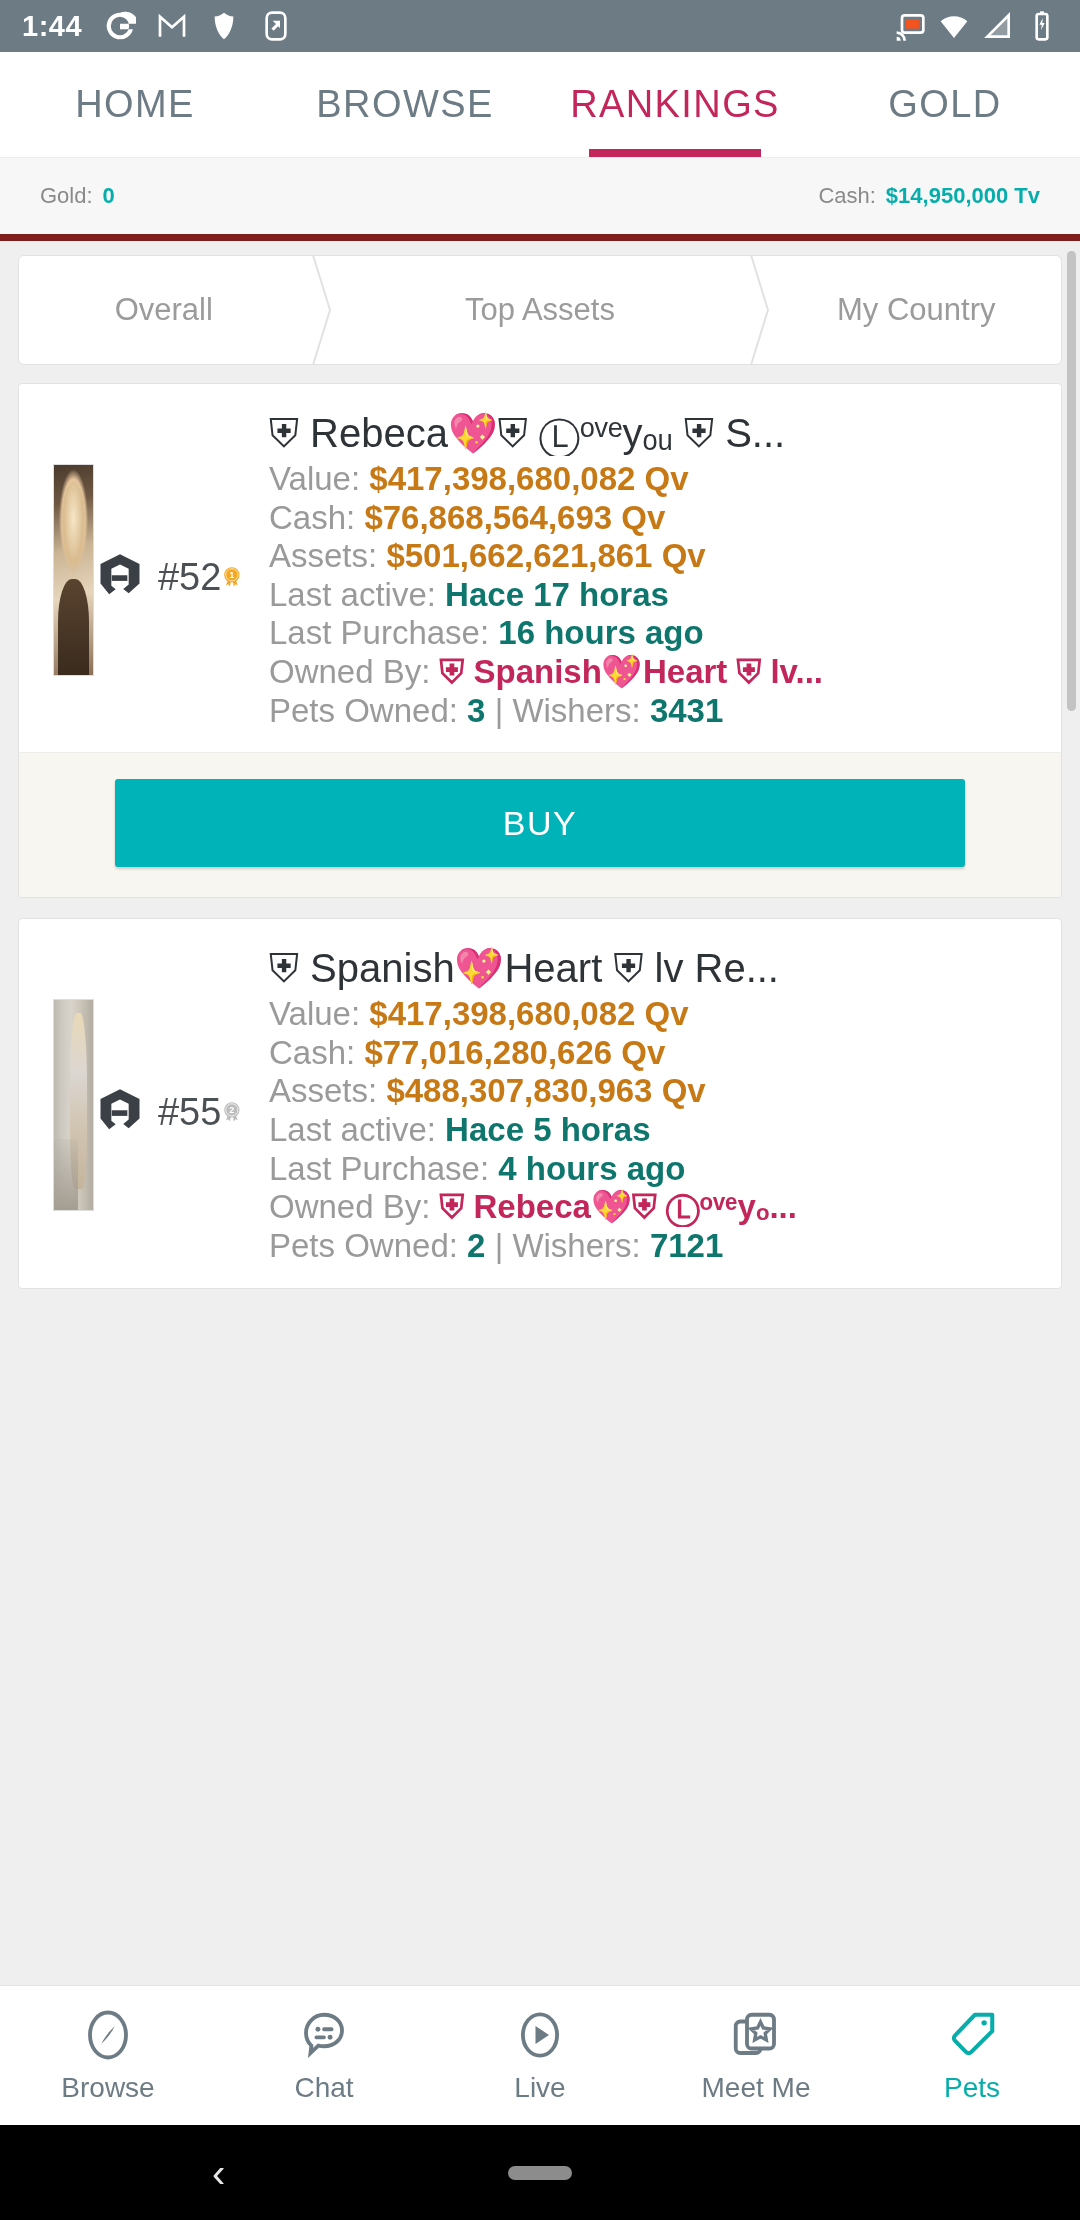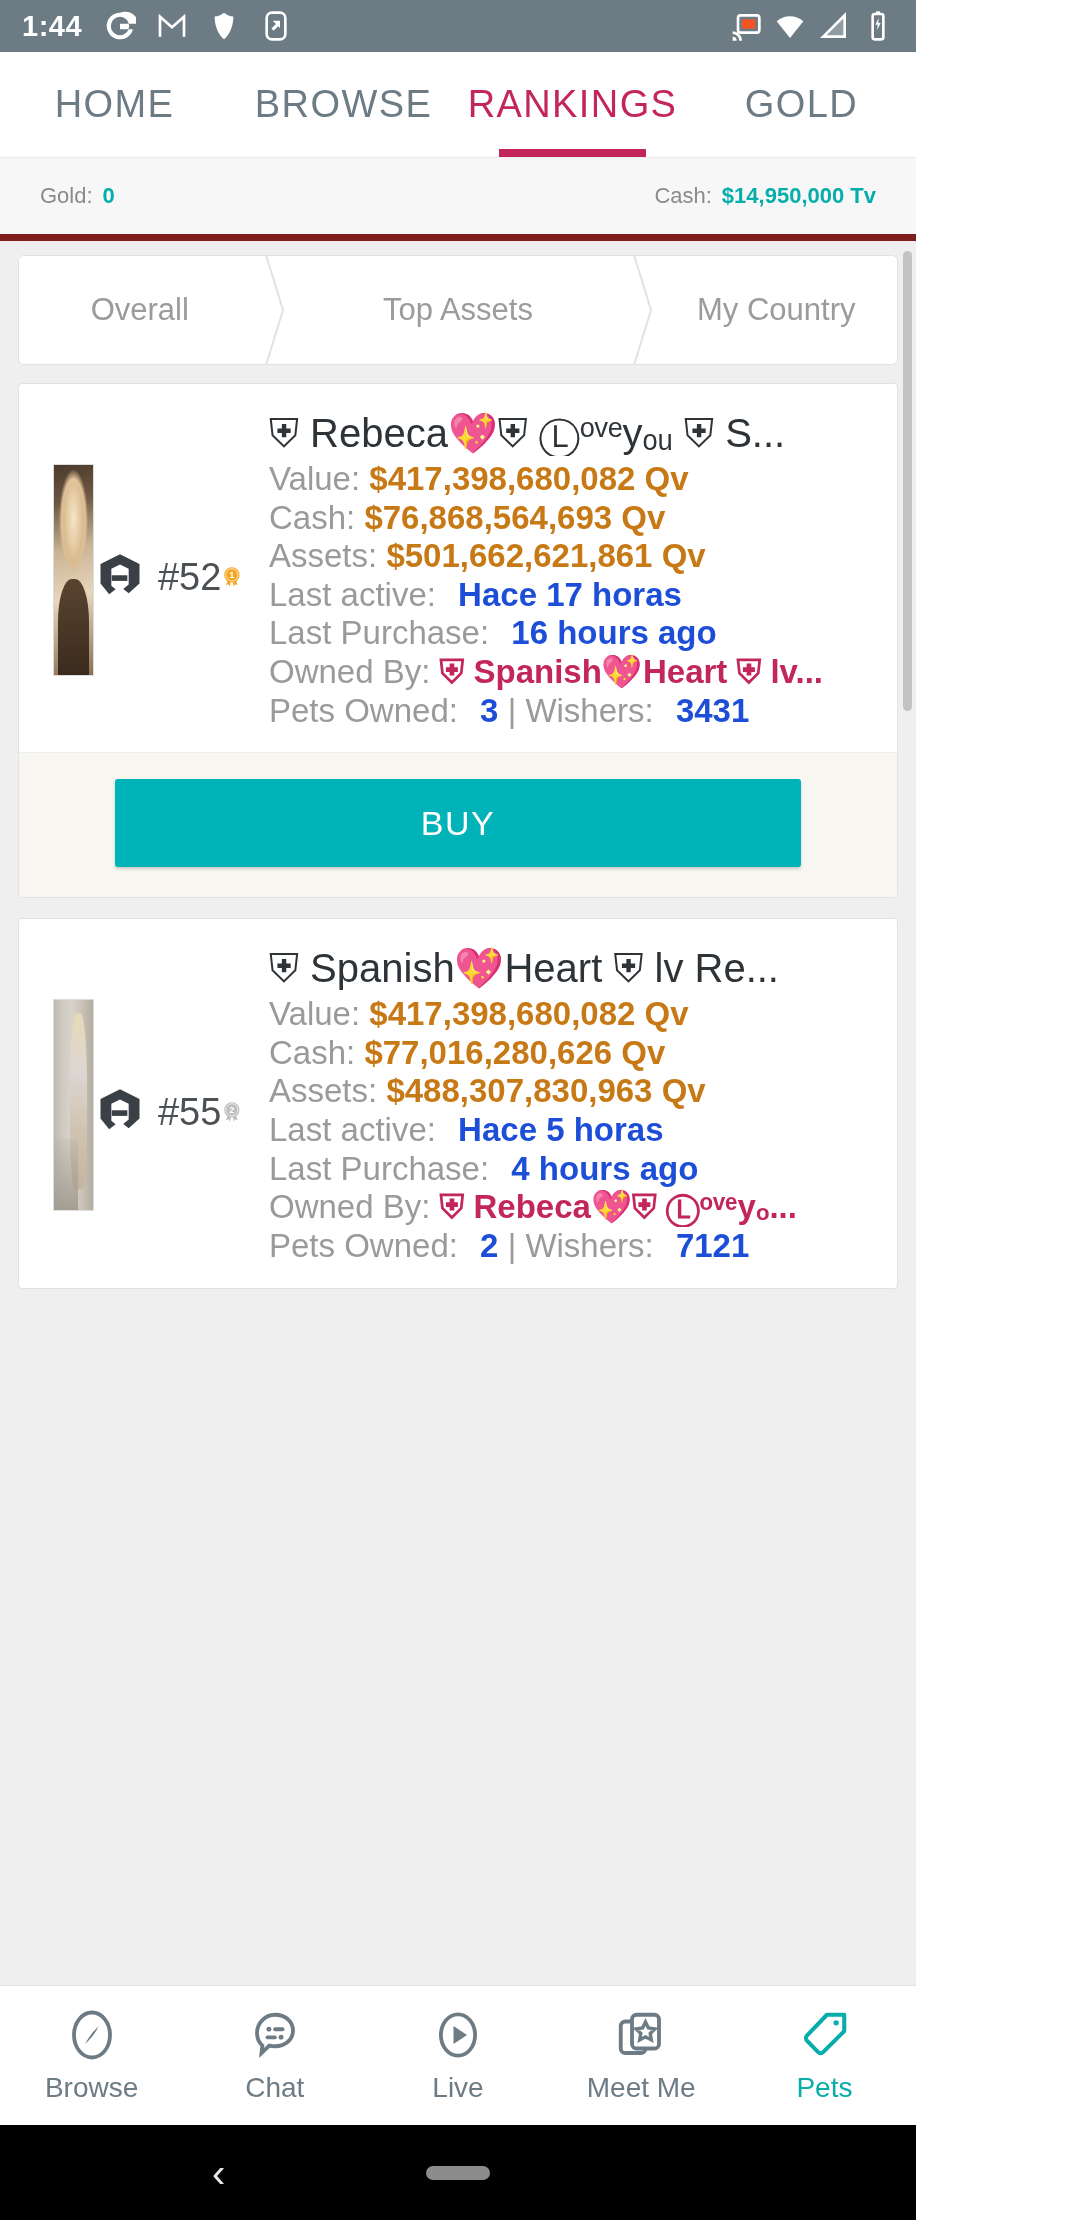--- a/index.html
+++ b/index.html
@@ -2,21 +2,21 @@
 <html><head>
 <meta charset="utf-8">
 <style>
   * { box-sizing: border-box; margin: 0; padding: 0; }
   html, body {
     width: 1080px; height: 2220px;
     font-family: "Liberation Sans", sans-serif;
     background: #ffffff;
     overflow: hidden;
   }
-  .phone { width: 916px; height: 2220px; display: flex; flex-direction: column; position: relative; background:#fff; }
+  .phone { width: 1080px; height: 2220px; display: flex; flex-direction: column; position: relative; background:#fff; }
 
   
   .statusbar {
     height: 52px; background: #6d7b85; color: #fff;
     display: flex; align-items: center; padding: 0 22px;
     flex: 0 0 52px;
   }
   .sb-time { font-size: 29px; font-weight: 600; letter-spacing: .5px; margin-right: 22px; }
   .sb-icons-left { display: flex; align-items: center; gap: 20px; }
   .sb-icons-right { margin-left: auto; display: flex; align-items: center; gap: 12px; }
@@ -127,21 +127,21 @@
   .rank-num { font-size: 38px; color: #4b5055; }
   .medal { margin-top: 16px; width: 96px; height: 108px; }
 
   .card-right { flex: 1; padding-left: 26px; min-width: 0; }
   .uname {
     font-size: 40px; color: #2e3338; font-weight: 500; white-space: nowrap;
     overflow: hidden; line-height: 1.15; margin-bottom: 4px;
   }
   .stat { font-size: 33px; color: #9a9a9a; line-height: 1.17; white-space: nowrap; overflow: hidden; }
   .stat .amt { color: #c77916; font-weight: 700; }
-  .stat .dark { color: #1d4ed8; font-weight: 600; margin-left: 13px; }
+  .stat .dark { color: #0f766e; font-weight: 600; }
   .stat .owner { color: #c2265b; font-weight: 600; }
   .stat .plain { color: #9a9a9a; }
 
   .buy-wrap { background: #f7f6f1; border-top: 1px solid #eeeeea; padding: 26px 96px 30px 96px; }
   .buy-btn {
     width: 100%; height: 88px; background: #00b3b8; color: #fff;
     border: none; border-radius: 3px; font-size: 34px; letter-spacing: 1.6px;
     font-family: Liberation Sans, sans-serif; cursor: pointer; box-shadow: 0 2px 3px rgba(0,0,0,.18);
   }
 

